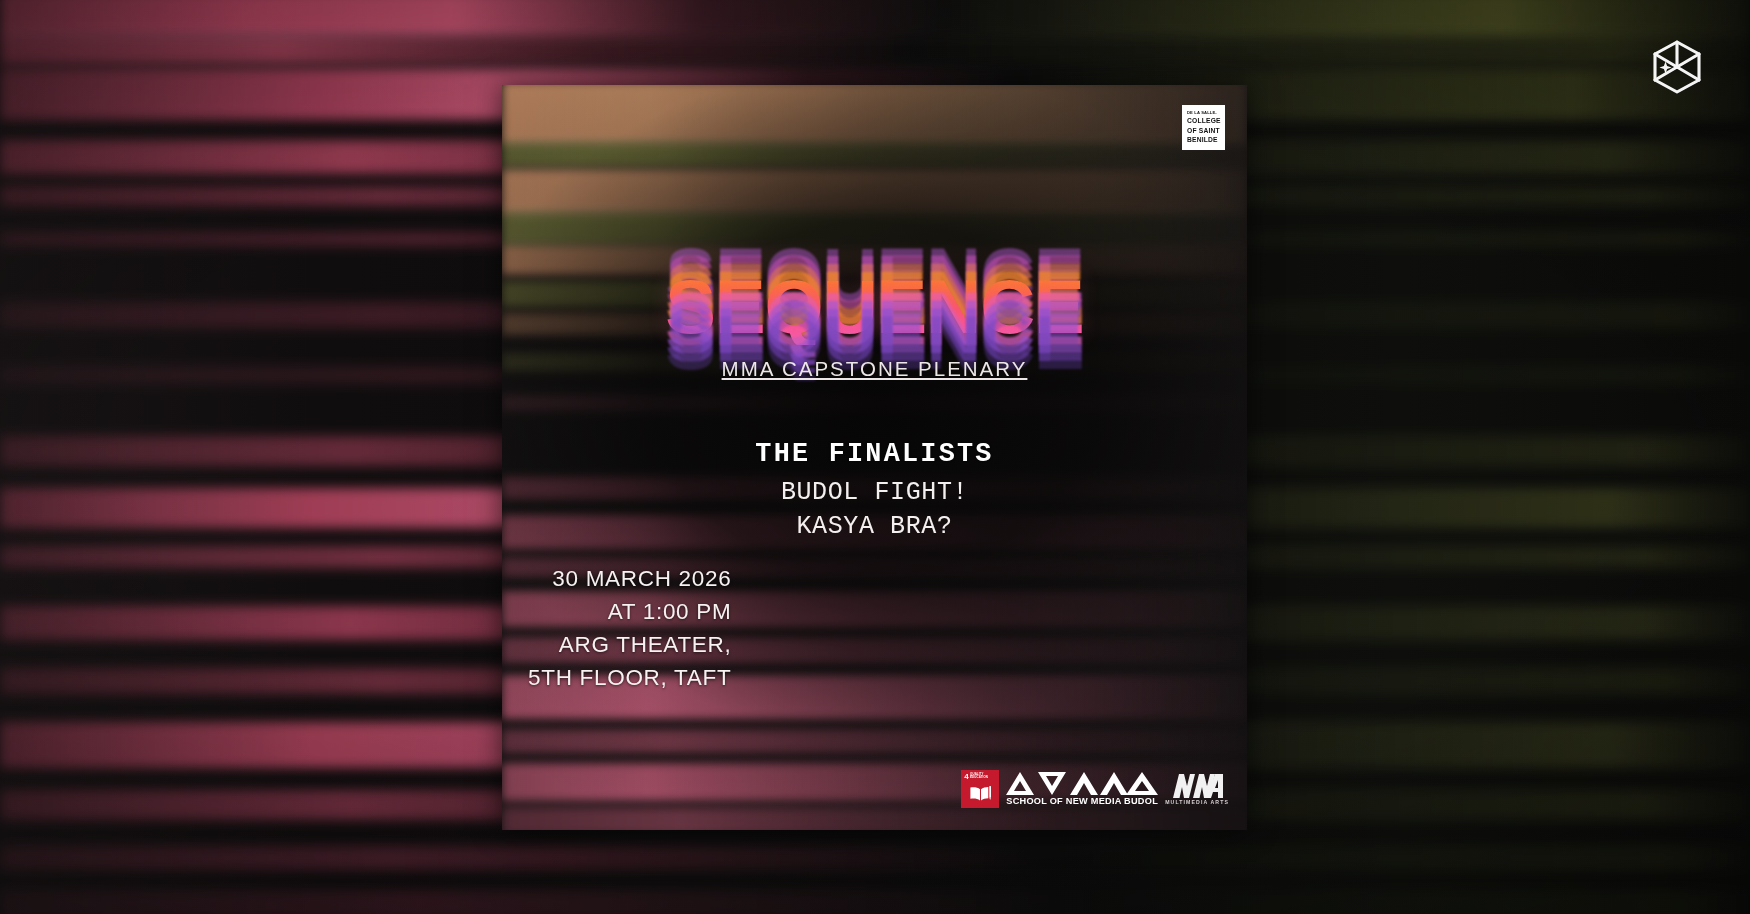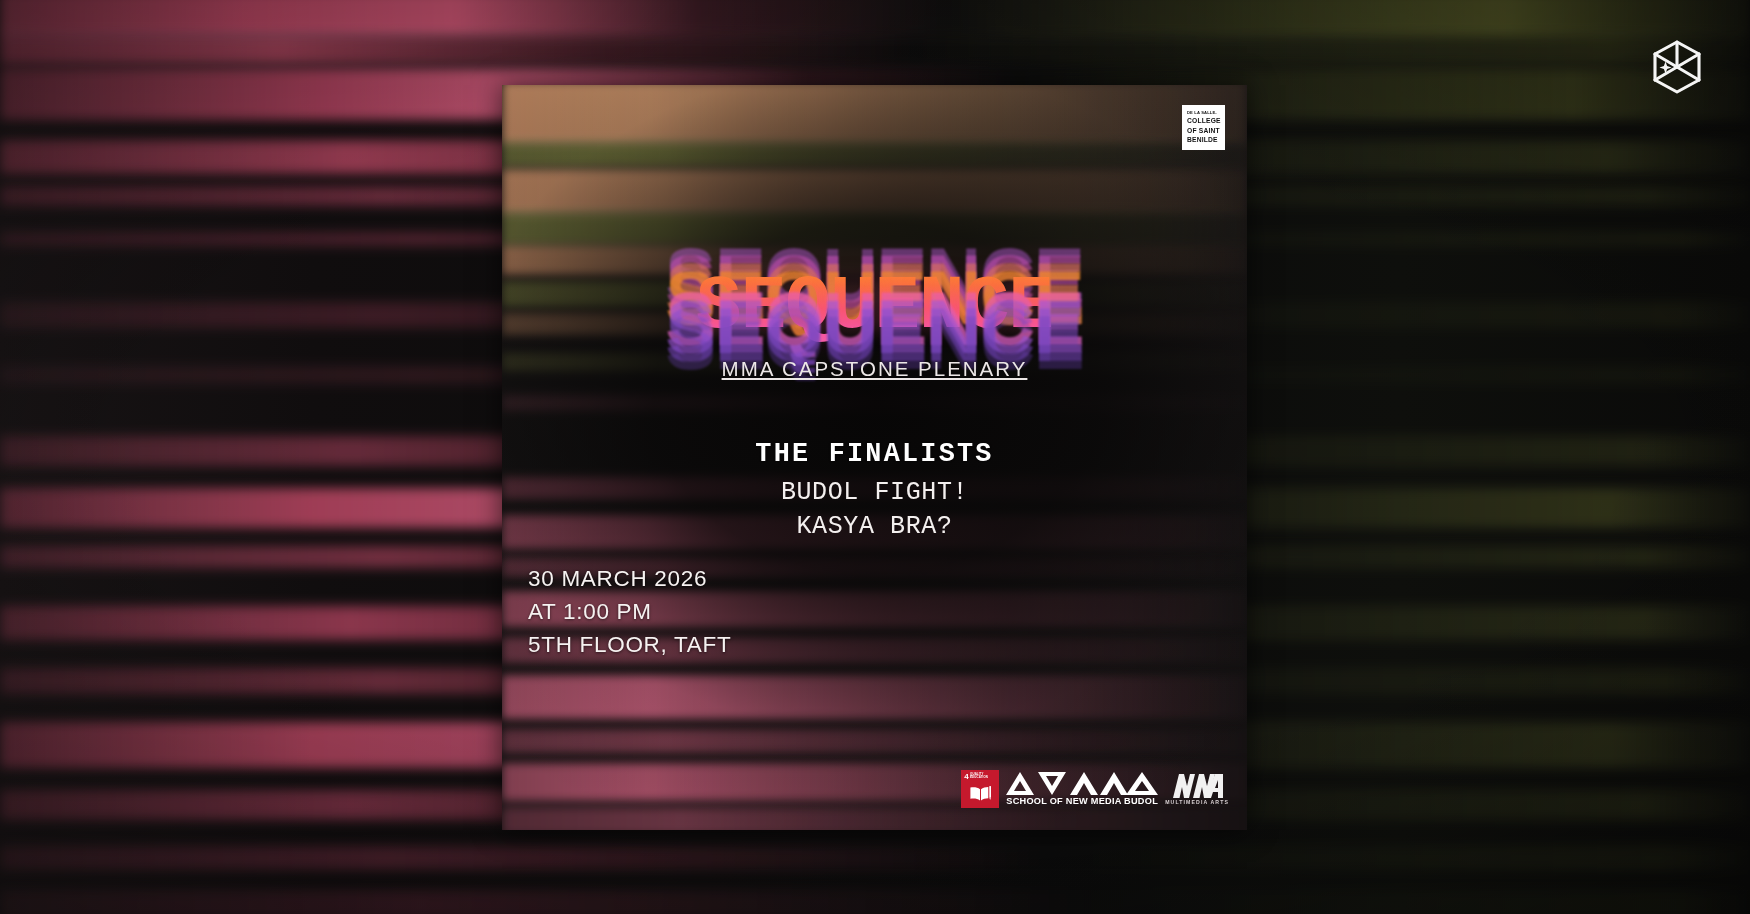--- a/index.html
+++ b/index.html
@@ -106,21 +106,20 @@
     white-space:nowrap;
     -webkit-background-clip:text;
     background-clip:text;
     color:transparent;
   }
   .tl.ghost { filter:blur(1.1px); }
   .tl.main {
     background-image:linear-gradient(180deg,#ff8a2b 0%,#fb7237 22%,#f9556c 52%,#f7569c 78%,#f45fae 100%);
     filter:blur(.35px);
     text-shadow:0 0 22px rgba(247,90,140,.30);
-    font-family:Liberation Mono, monospace;
   }
 
   
   #subtitle {
     position:absolute; left:0; right:0; top:272px;
     text-align:center;
     color:#ece7e6;
     font-size:20.5px;
     font-weight:400;
     letter-spacing:2.0px;
@@ -150,20 +149,21 @@
   
   #details {
     position:absolute; left:26px; top:478px;
     color:#f6f2f1;
     font-size:22.5px;
     font-weight:400;
     letter-spacing:.7px;
     line-height:1.46;
     z-index:6;
     text-shadow:0 1px 3px rgba(0,0,0,.6);
+    text-align:right;
   }
 
   
   #footer-logos {
     position:absolute;
     right:18px; bottom:22px;
     display:flex; align-items:center; gap:7px;
     z-index:9;
   }
   
@@ -293,20 +293,21 @@
 
     <div id="finalists">
       <div id="finalists-heading">THE FINALISTS</div>
       <div class="finalist">BUDOL FIGHT!</div>
       <div class="finalist">KASYA BRA?</div>
     </div>
 
     <div id="details">
       <div>30 MARCH 2026</div>
       <div>AT 1:00 PM</div>
+      <div>ARG THEATER,</div>
       <div>5TH FLOOR, TAFT</div>
     </div>
 
     <div id="footer-logos">
 
       <div class="sdg">
         <div class="sdg-top">
           <span class="sdg-num">4</span>
           <span>
             <span class="sdg-cap" style="display:block;">QUALITY</span>

